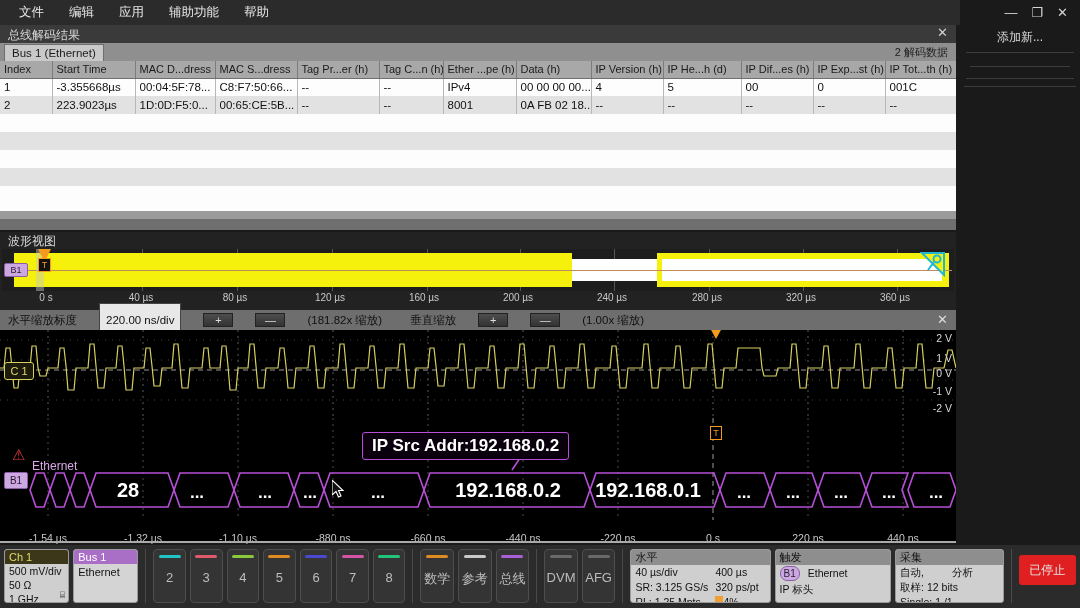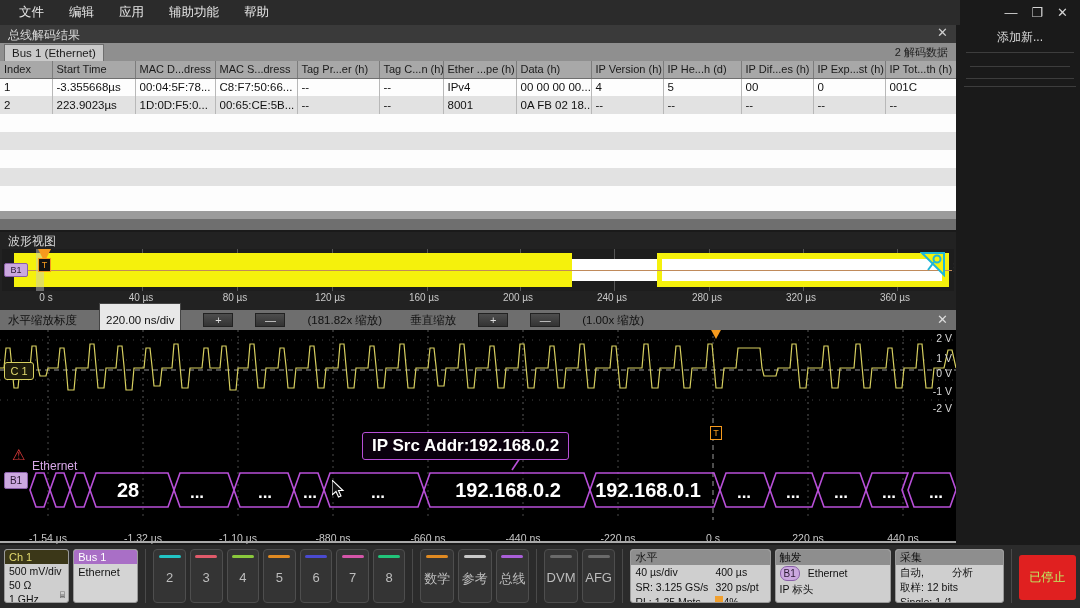--- a/index.html
+++ b/index.html
@@ -147,21 +147,21 @@
   .chnum .bar { width:22px; height:3px; margin-top:5px; border-radius:2px;}
   .chnum .lb { color:#bdbdbd; font-size:13px; margin-top:12px;}
   .chnum.wide { width:34px; }
   .chnum.wide .lb { font-size:13px; }
   .divider { width:1px; height:54px; background:#4a4a4a; margin:0 3px;}
   .info { height:54px; background:#cfcfcf; border:1px solid #9a9a9a; border-radius:3px;
           overflow:hidden; }
   .info .hd { background:#8e8e8e; color:#111; font-size:11px; padding:0 4px;}
   .info .bd { color:#111; font-size:10.5px; padding:1px 4px; line-height:13px;}
   .info .row { display:flex; }
-  .stopbtn { width:58px; height:45px; background:#e02020; color:#bef264; font-size:12px;
+  .stopbtn { width:58px; height:30px; background:#e02020; color:#e5e5e5; font-size:12px;
              border-radius:3px; display:flex; align-items:center; justify-content:center;
              margin-top:6px; cursor:pointer;}
   .b1pill { display:inline-block; background:#cba8df; border:1px solid #8a5fa8;
             color:#2b1a33; font-size:10px; padding:0 3px; border-radius:7px;}
   .sq { display:inline-block; width:8px; height:9px; background:#f0a030; vertical-align:-1px;}
   .bstamp { position:absolute; right:3px; bottom:1px; font-size:9px; color:#222;}
 </style>
 </head>
 <body>
 

